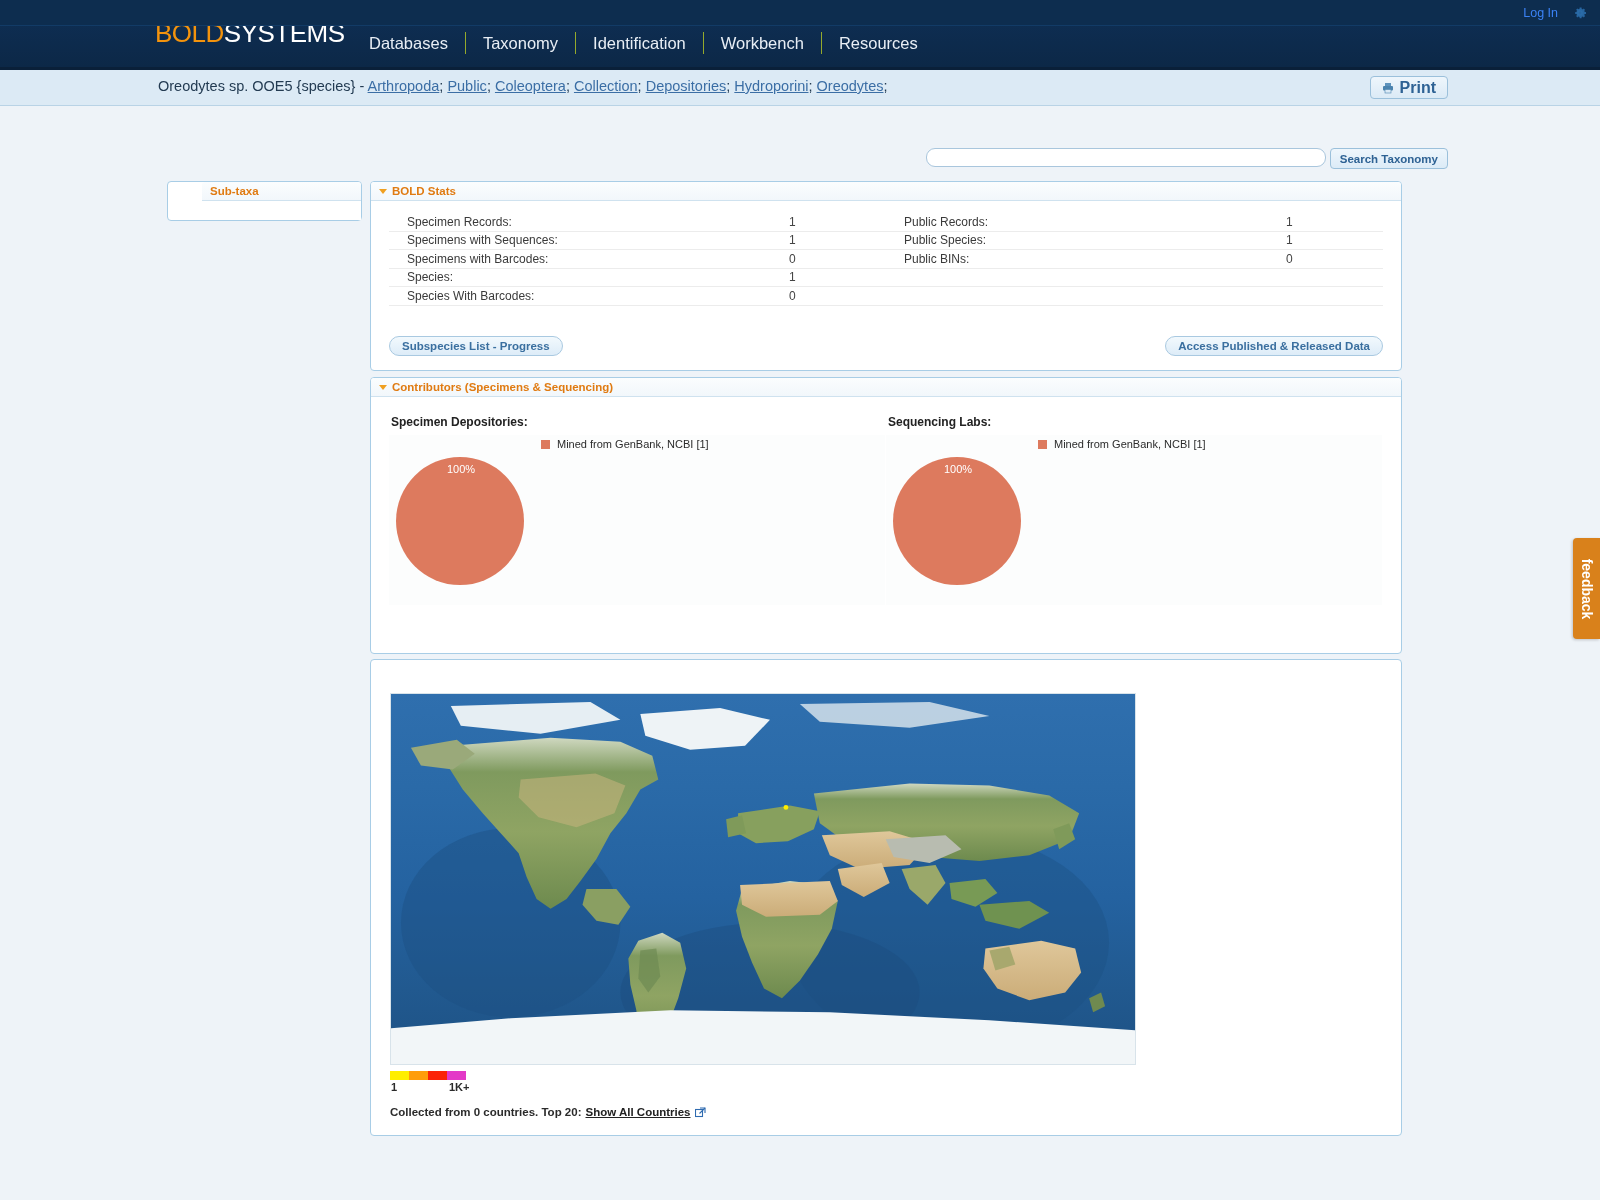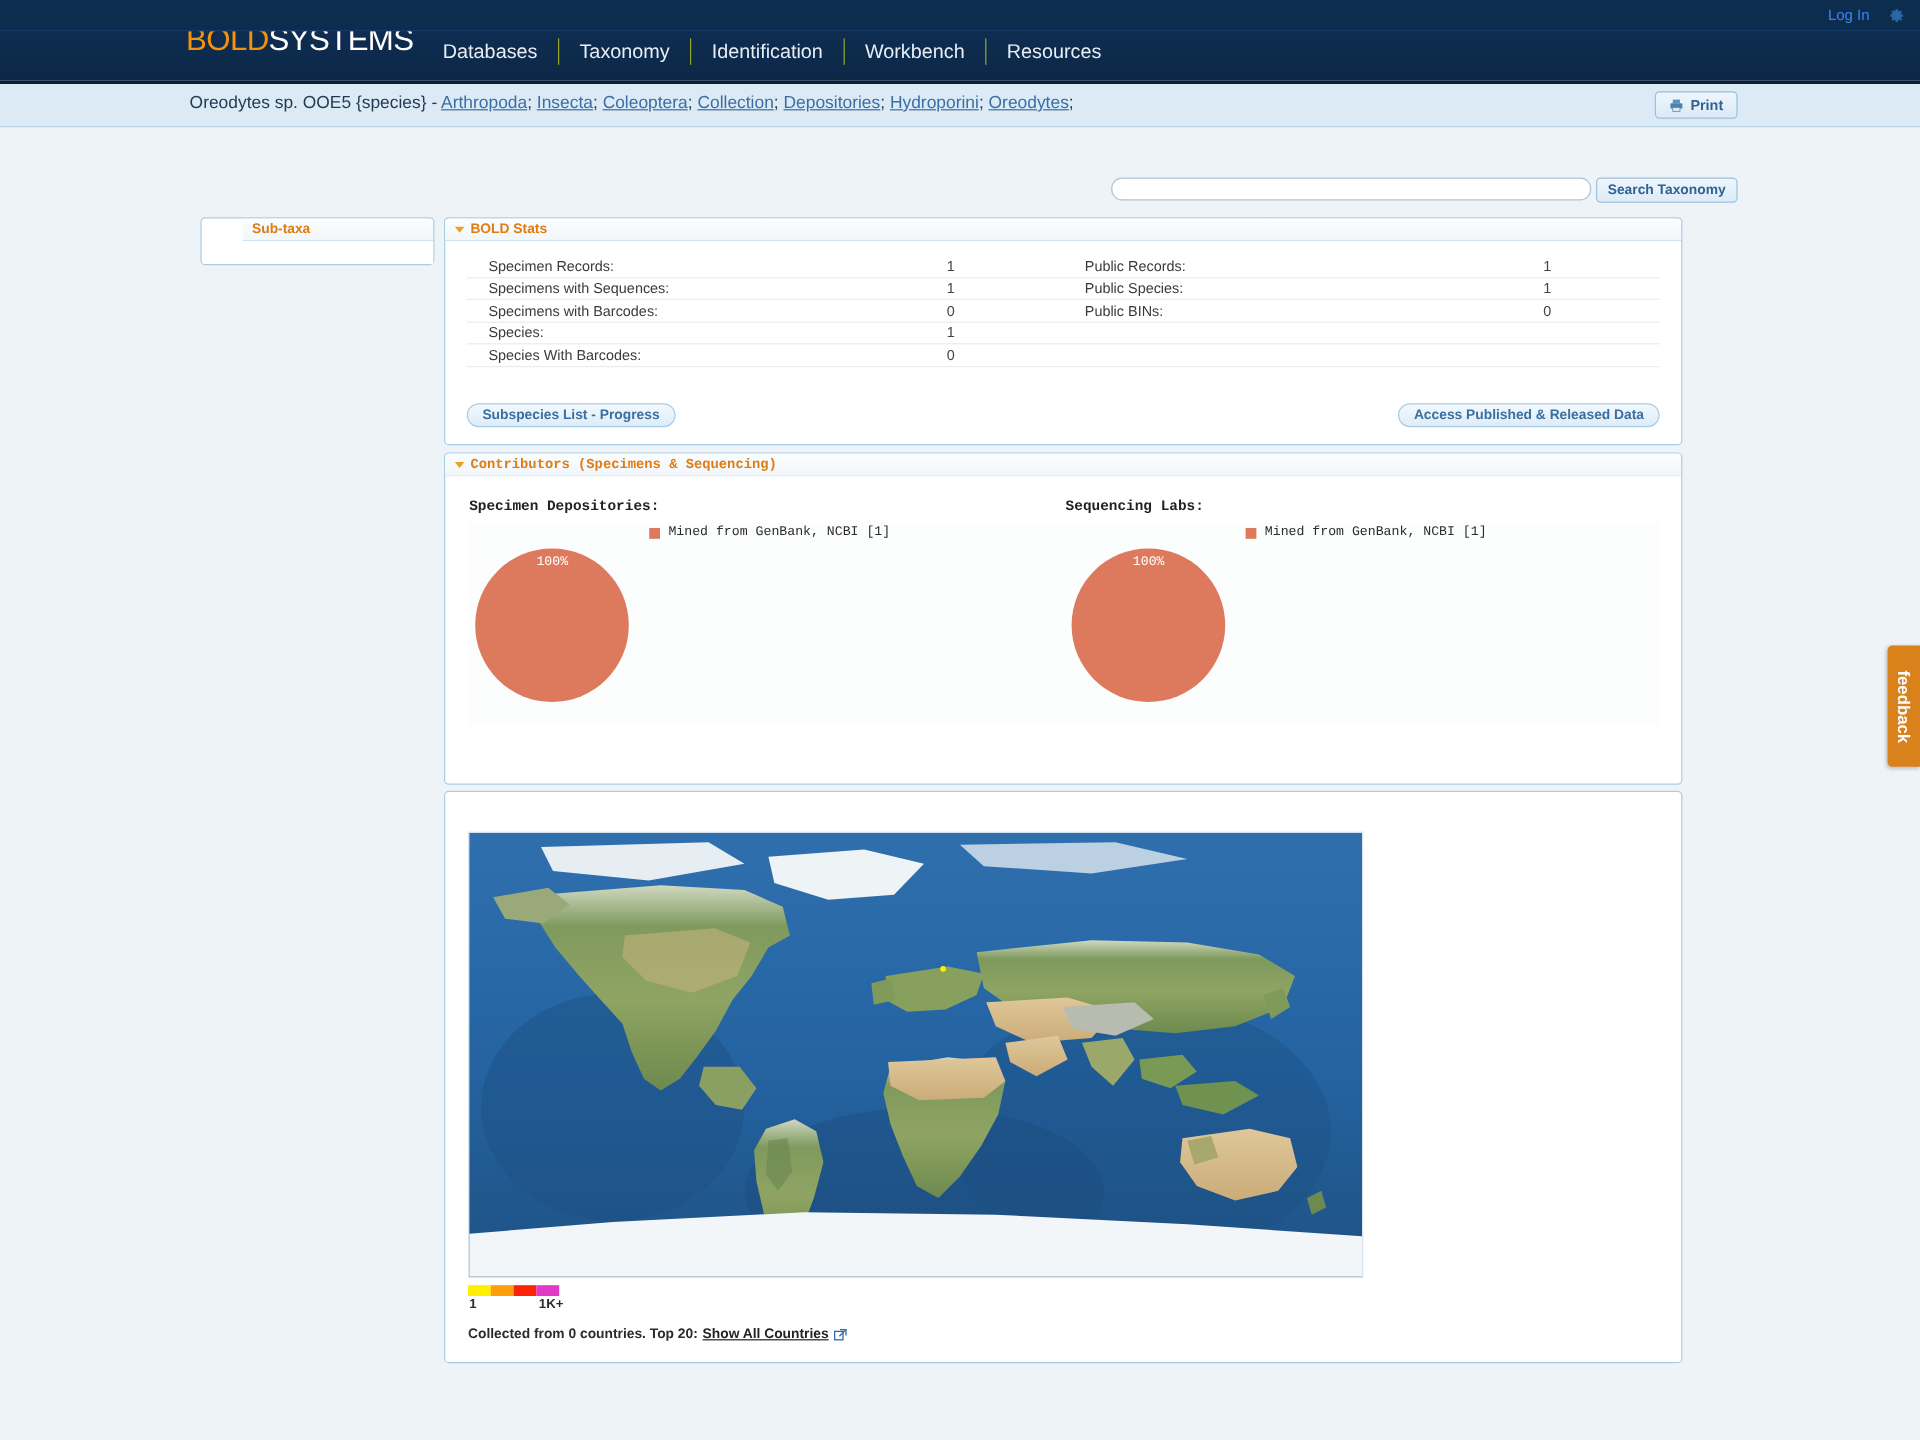--- a/index.html
+++ b/index.html
@@ -63,21 +63,21 @@
     font-size: 14.5px; color: #233b52;
     white-space: nowrap;
   }
   .crumb-text a { color: #3b6ea5; text-decoration: underline; cursor: pointer; }
   .print-btn {
     position: absolute; right: 152px; top: 76px;
     display: flex; align-items: center; gap: 6px;
     height: 23px; padding: 0 11px;
     background: linear-gradient(180deg, #eef6fc 0%, #dbeaf6 100%);
     border: 1px solid #9bc0db; border-radius: 4px;
-    color: #2e6294; font-size: 12px; font-weight: bold;
+    color: #2e6294; font-size: 16px; font-weight: bold;
     cursor: pointer;
   }
   .printer-icon { width: 12px; height: 12px; display: block; }
 
   
   .search-row {
     position: absolute; top: 148px; left: 0; width: 1600px;
     display: flex; justify-content: flex-end; padding-right: 152px;
   }
   .search-input {
@@ -141,21 +141,21 @@
   }
   .lbtn {
     height: 20px; padding: 0 12px;
     background: linear-gradient(180deg, #f2f9fd 0%, #ddecf8 100%);
     border: 1px solid #a9c9e1; border-radius: 10px;
     color: #3a6f9f; font-size: 11.5px; font-weight: bold;
     display: flex; align-items: center; cursor: pointer;
   }
 
   
-  #contrib-panel { left: 370px; top: 377px; width: 1032px; height: 277px; font-family: Liberation Mono, monospace; }
+  #contrib-panel { left: 370px; top: 377px; width: 1032px; height: 277px; }
   .contrib-body { display: flex; padding: 18px 18px 0 18px; }
   .contrib-half { width: 50%; position: relative; }
   .contrib-title {
     font-size: 12px; font-weight: bold; color: #222;
     margin-left: 2px; margin-bottom: 6px;
   }
   .chart-box {
     position: relative; width: 496px; height: 170px;
     background: #fcfdfd;
   }
@@ -236,21 +236,21 @@
     <a class="login-link">Log In</a>
     <svg class="gear-icon" viewBox="0 0 16 16">
       <path fill="#2a6ca8" d="M8 5.2a2.8 2.8 0 1 0 0 5.6 2.8 2.8 0 0 0 0-5.6zm0 4.2a1.4 1.4 0 1 1 0-2.8 1.4 1.4 0 0 1 0 2.8z"></path>
       <path fill="#2a6ca8" d="M14 7h-1.3a4.9 4.9 0 0 0-.5-1.2l.9-.9-1.4-1.4-.9.9A4.9 4.9 0 0 0 9.6 3.8V2.5H7.6v1.3a4.9 4.9 0 0 0-1.2.5l-.9-.9L4.1 4.8l.9.9a4.9 4.9 0 0 0-.5 1.2H3.2v2h1.3a4.9 4.9 0 0 0 .5 1.2l-.9.9 1.4 1.4.9-.9a4.9 4.9 0 0 0 1.2.5v1.3h2v-1.3a4.9 4.9 0 0 0 1.2-.5l.9.9 1.4-1.4-.9-.9a4.9 4.9 0 0 0 .5-1.2H14V7z" opacity=".9"></path>
     </svg>
   </div>
 </div>
 
 <div class="crumb-band">
   <div class="crumb-text">
-    <span>Oreodytes sp. OOE5 {species}</span><span> - </span><a>Arthropoda</a><span>; </span><a>Insecta</a><span>; </span><a>Coleoptera</a><span>; </span><a>Collection</a><span>; </span><a>Depositories</a><span>; </span><a>Hydroporini</a><span>; </span><a>Oreodytes</a><span>;</span>
+    <span>Oreodytes sp. OOE5 {species}</span><span> - </span><a>Arthropoda</a><span>; </span><a>Public</a><span>; </span><a>Coleoptera</a><span>; </span><a>Collection</a><span>; </span><a>Depositories</a><span>; </span><a>Hydroporini</a><span>; </span><a>Oreodytes</a><span>;</span>
   </div>
 </div>
 
 <div class="print-btn">
   <svg class="printer-icon" viewBox="0 0 12 12">
     <rect x="3" y="1" width="6" height="3" fill="#5d93bd"></rect>
     <rect x="1" y="4" width="10" height="4.5" rx="1" fill="#4a83ae"></rect>
     <rect x="3" y="7.5" width="6" height="3.5" fill="#dbeaf6" stroke="#4a83ae" stroke-width=".6"></rect>
   </svg>
   <span>Print</span>

